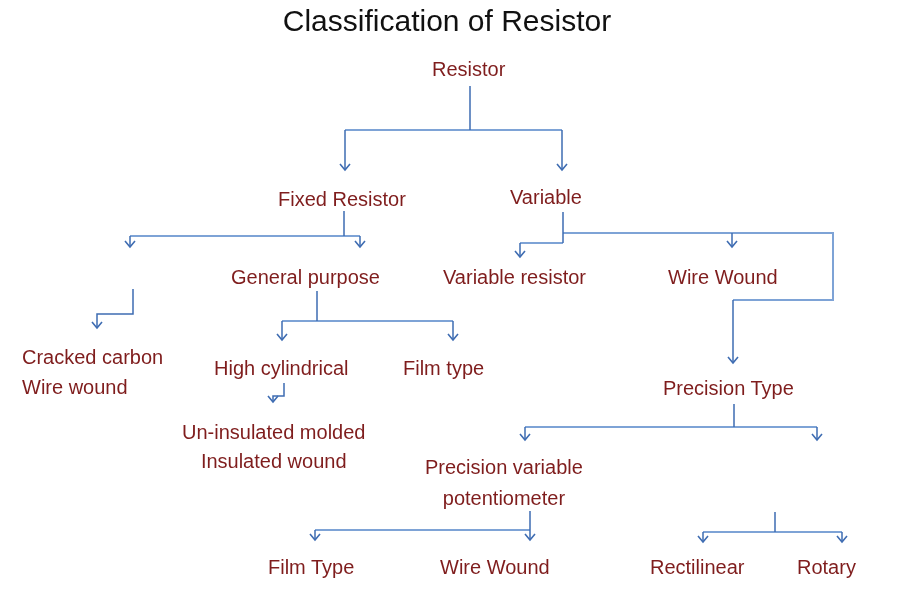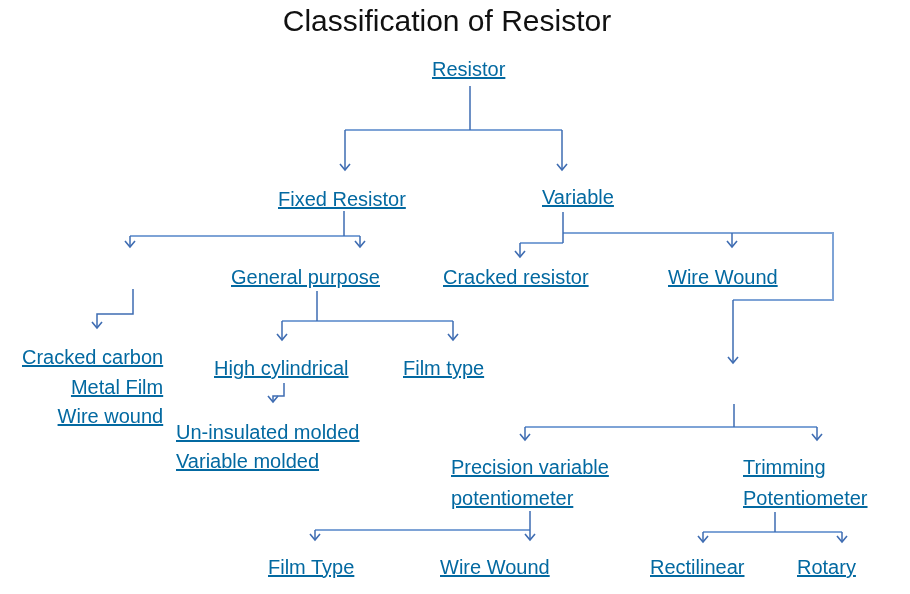--- a/index.html
+++ b/index.html
@@ -12,22 +12,21 @@
     overflow:hidden;
   }
   #connectors{position:absolute;left:0;top:0;width:910px;height:594px;}
   .rail{fill:none;stroke:#7ea3d6;stroke-width:2;}
   .stem{fill:none;stroke:#3e6cb2;stroke-width:1.5;}
   .node{
     position:absolute;
     font-size:20px;
     line-height:29px;
     white-space:nowrap;
-    color:#0369a1;
-    text-decoration:underline;
+    color:#7f1d1d;
   }
   .node div{white-space:nowrap;}
   #title{
     position:absolute;
     left:447px;top:4px;
     transform:translateX(-50%);
     font-size:30px;
     white-space:nowrap;
     color:#111111;
   }
@@ -64,52 +63,48 @@
     <path class="stem" marker-end="url(#arrow)" d="M315,530 V540"></path>
     <path class="stem" marker-end="url(#arrow)" d="M530,530 V540"></path>
     <path class="stem" marker-end="url(#arrow)" d="M703,532 V542"></path>
     <path class="stem" marker-end="url(#arrow)" d="M842,532 V542"></path>
   </svg>
 
   <div id="title">Classification of Resistor</div>
 
   <div class="node" style="left:432px;top:55px;">Resistor</div>
   <div class="node" style="left:278px;top:185px;">Fixed Resistor</div>
-  <div class="node" style="left:542px;top:183px;">Variable</div>
+  <div class="node" style="left:510px;top:183px;">Variable</div>
   <div class="node" style="left:231px;top:263px;">General purpose</div>
 
   <div class="node" style="left:443px;top:263px;">
-    <div>Cracked resistor</div>
+    <div>Variable resistor</div>
   </div>
 
   <div class="node" style="left:668px;top:263px;">Wire Wound</div>
 
-  <div class="node" style="left:22px;top:343px;line-height:29.6px;text-align:right;">
+  <div class="node" style="left:22px;top:343px;line-height:29.6px;">
     <div>Cracked carbon</div>
-    <div>Metal Film</div>
     <div>Wire wound</div>
   </div>
 
   <div class="node" style="left:214px;top:354px;">High cylindrical</div>
   <div class="node" style="left:403px;top:354px;">Film type</div>
 
-  <div class="node" style="left:176px;top:418px;">
+  <div class="node" style="left:182px;top:418px;text-align:center;">
     <div>Un-insulated molded</div>
-    <div>Variable molded</div>
+    <div>Insulated wound</div>
   </div>
 
+  <div class="node" style="left:663px;top:374px;">Precision Type</div>
 
-  <div class="node" style="left:451px;top:452px;line-height:31px;">
+  <div class="node" style="left:425px;top:452px;line-height:31px;text-align:center;">
     <div>Precision variable</div>
     <div>potentiometer</div>
   </div>
 
-  <div class="node" style="left:743px;top:452px;line-height:31px;">
-    <div>Trimming</div>
-    <div>Potentiometer</div>
-  </div>
 
   <div class="node" style="left:268px;top:553px;">Film Type</div>
   <div class="node" style="left:440px;top:553px;">Wire Wound</div>
   <div class="node" style="left:650px;top:553px;">Rectilinear</div>
   <div class="node" style="left:797px;top:553px;">Rotary</div>
 
 </div>
 
 </body></html>

